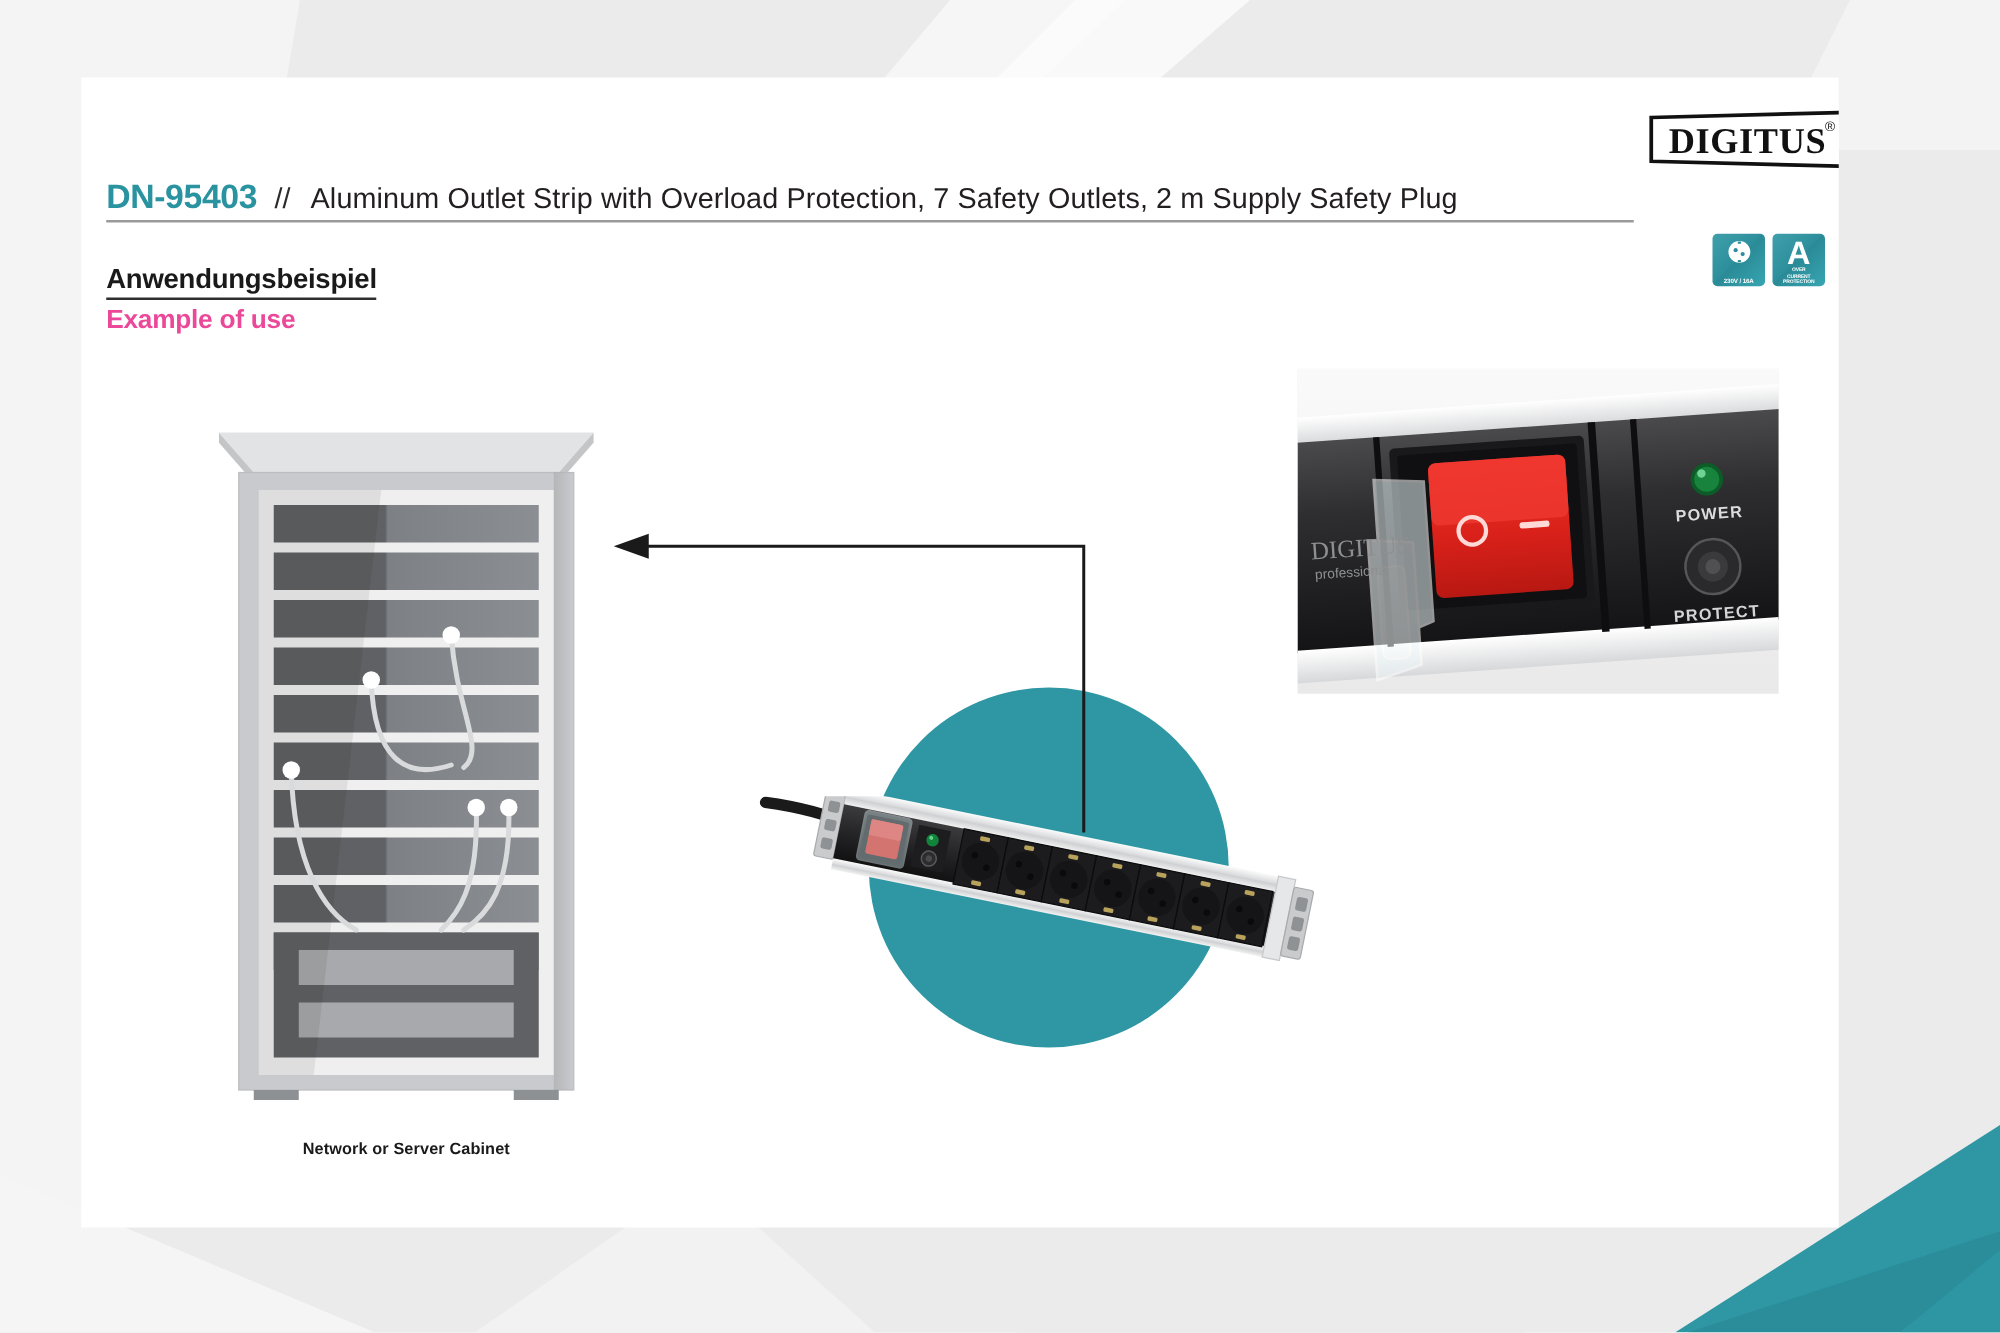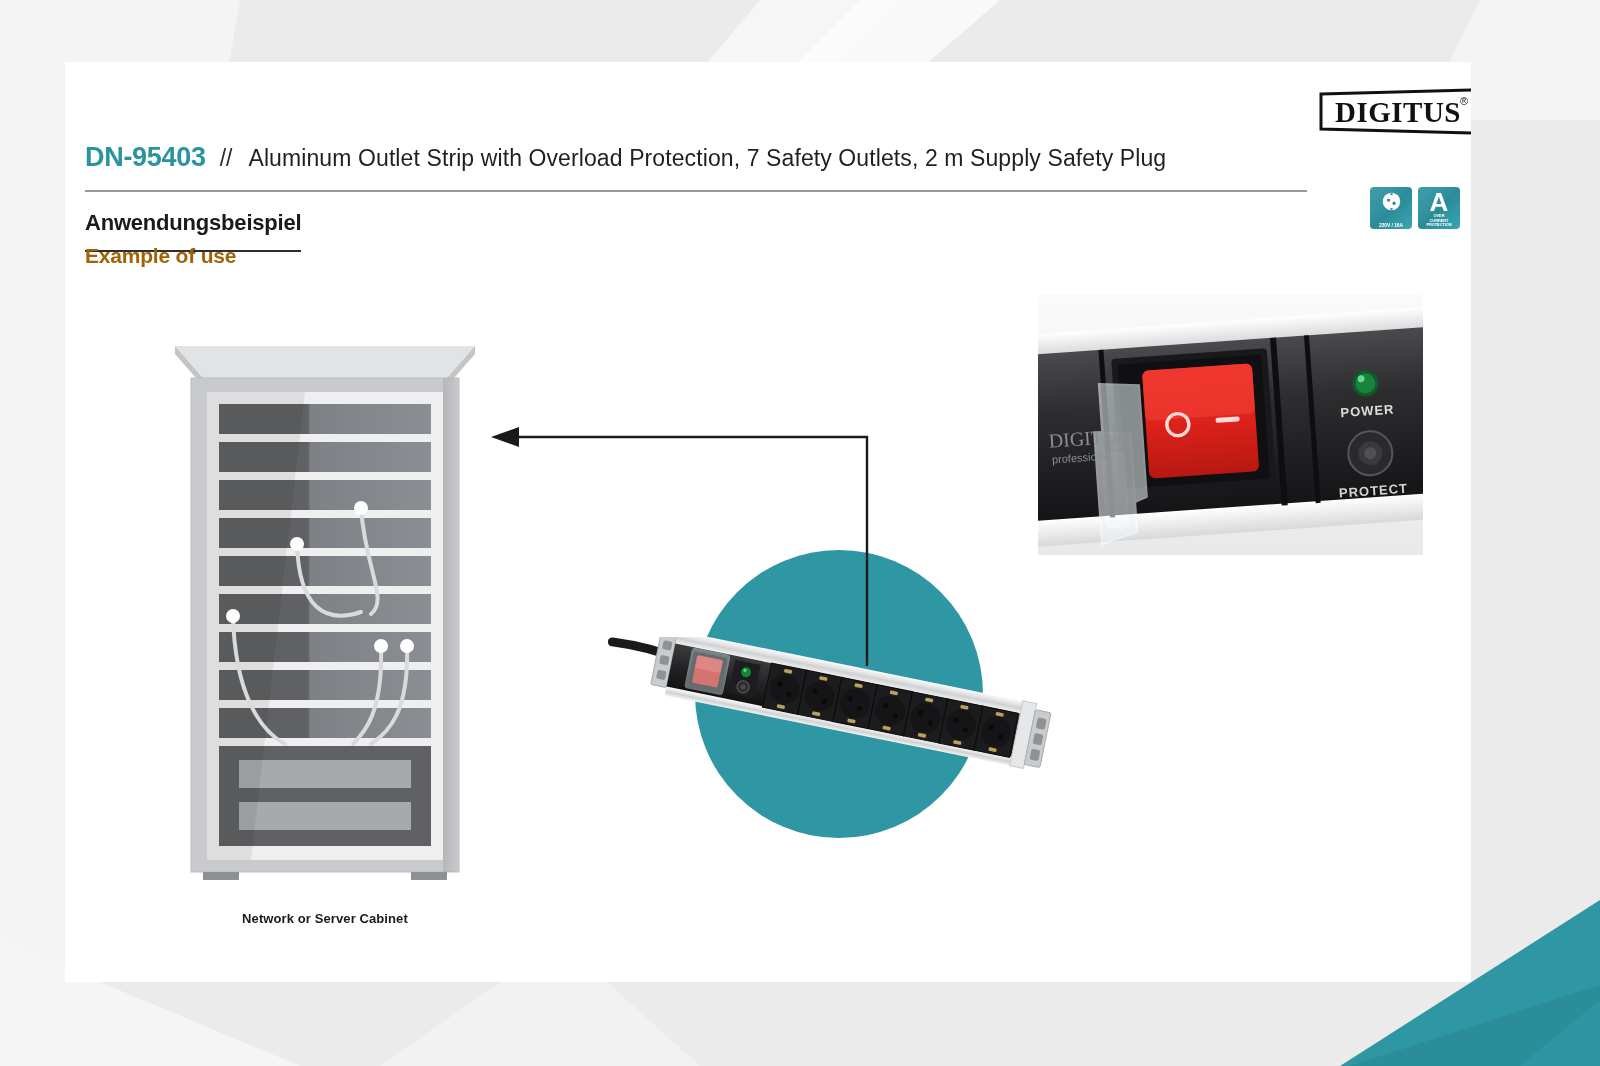--- a/index.html
+++ b/index.html
@@ -21,21 +21,21 @@
 
   
   .logo{
     position:absolute;left:1252px;top:26px;width:160px;height:47px;
   }
   .logo svg{display:block;}
 
   
   .titlerow{
     position:absolute;left:20px;top:80px;width:1222px;
-    border-bottom:2px solid #9a9a9a;padding-bottom:17px;
+    border-bottom:2px solid #9a9a9a;padding-bottom:3px;
     white-space:nowrap;
   }
   .sku{
     font-size:27px;font-weight:bold;color:#2a93a0;letter-spacing:-0.3px;
     display:inline-block;vertical-align:baseline;
   }
   .slashes{
     font-size:23px;color:#2b2b2b;display:inline-block;margin-left:14px;
     vertical-align:baseline;font-weight:400;
   }
@@ -64,26 +64,26 @@
     letter-spacing:-0.1px;
   }
   .bigA{
     color:#ffffff;font-size:26px;font-weight:bold;line-height:26px;
     margin-top:2px;font-family:"Liberation Sans",sans-serif;
   }
 
   
   .sec-de{
     position:absolute;left:20px;top:148px;font-size:22px;font-weight:bold;
-    color:#1a1a1a;border-bottom:2px solid #2e2e2e;padding-bottom:14px;
+    color:#1a1a1a;border-bottom:2px solid #2e2e2e;padding-bottom:2px;
     display:inline-block;letter-spacing:-0.2px;
   }
   .sec-en{
     position:absolute;left:20px;top:182px;font-size:21px;font-weight:bold;
-    color:#a16207;letter-spacing:-0.2px;
+    color:#ec4899;letter-spacing:-0.2px;
   }
 
   
   .circle{
     position:absolute;left:630px;top:488px;width:288px;height:288px;
     border-radius:50%;background:#2e97a3;
   }
 
   
   .arrow{position:absolute;left:420px;top:360px;width:420px;height:250px;}

